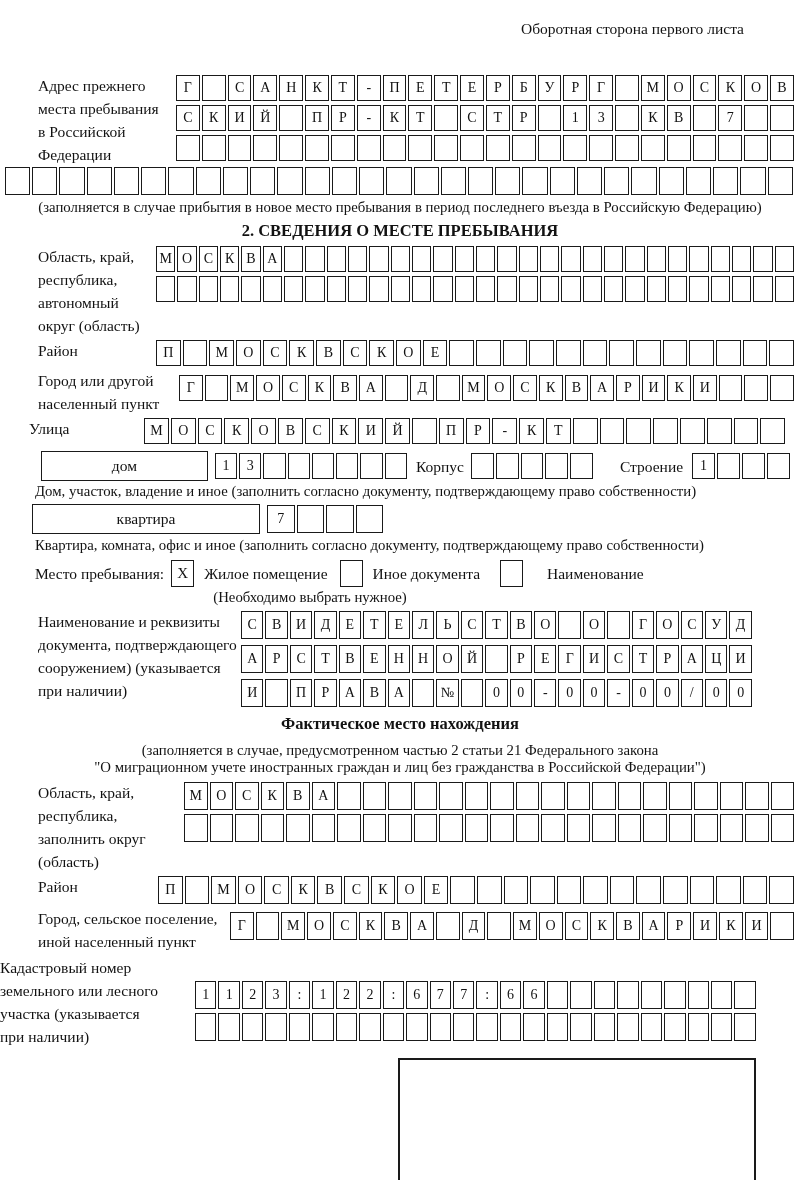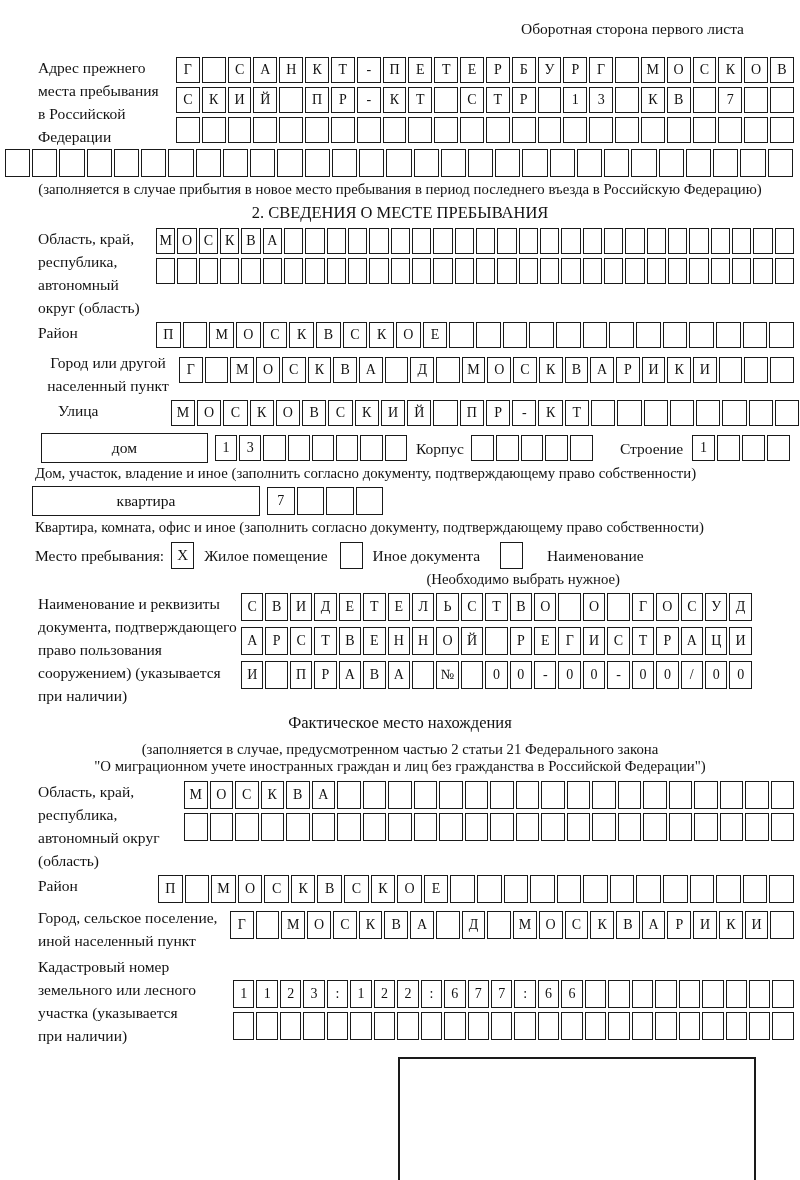--- a/index.html
+++ b/index.html
@@ -15,40 +15,40 @@
   .cell{
     flex:1 1 0;min-width:0;height:24px;margin:1px;
     border:1.7px solid #1a1a1a;
     display:flex;align-items:center;justify-content:center;
     font-size:14px;line-height:1;
   }
   .cells.tall .cell{height:26px;}
   .boxrow{margin-bottom:2px;}
   .note{font-size:14.8px;}
   .center{text-align:center;}
-  .title{font-weight:normal;font-size:16.5px;text-align:center;}
+  .title{font-weight:bold;font-size:16.5px;text-align:center;}
   .lblbox{
     border:1.8px solid #1a1a1a;height:28px;display:flex;
     align-items:center;justify-content:center;font-size:15.5px;
   }
   .cbox{
     width:21px;height:25px;border:1.8px solid #1a1a1a;flex:none;
     display:flex;align-items:center;justify-content:center;font-size:15px;
   }
   .stamp{
     margin:10px 0 0 398px;width:358px;height:171px;
     border:2px solid #1a1a1a;box-sizing:border-box;
   }
 </style>
 </head>
 <body>
 
 <div class="hdr">Оборотная сторона первого листа</div>
 
-<div class="row" style="padding-left:38px;margin-top:18px;">
+<div class="row" style="padding-left:38px;margin-top:36px;">
   <div class="lbl" style="width:137px;">
     <div>Адрес прежнего</div>
     <div>места пребывания</div>
     <div>в Российской</div>
     <div>Федерации</div>
   </div>
   <div style="width:620px;">
     <div class="cells boxrow">
         <div class="cell">Г</div>
         <div class="cell"></div>
@@ -262,21 +262,21 @@
       <div class="cell"></div>
       <div class="cell"></div>
       <div class="cell"></div>
       <div class="cell"></div>
       <div class="cell"></div>
       <div class="cell"></div>
       <div class="cell"></div>
     </div>
 </div>
 
-<div class="row" style="padding-left:38px;margin-top:2px;text-align:center;">
+<div class="row" style="padding-left:38px;margin-top:2px;">
   <div class="lbl" style="width:140px;">
     <div>Город или другой</div>
     <div>населенный пункт</div>
   </div>
   <div class="cells" style="width:617px;margin-top:5px;">
       <div class="cell">Г</div>
       <div class="cell"></div>
       <div class="cell">М</div>
       <div class="cell">О</div>
       <div class="cell">С</div>
@@ -295,21 +295,21 @@
       <div class="cell">Р</div>
       <div class="cell">И</div>
       <div class="cell">К</div>
       <div class="cell">И</div>
       <div class="cell"></div>
       <div class="cell"></div>
       <div class="cell"></div>
     </div>
 </div>
 
-<div class="row" style="padding-left:58px;margin-top:2px;">
+<div class="row" style="padding-left:29px;margin-top:2px;">
   <div class="lbl" style="width:114px;">Улица</div>
   <div class="cells" style="width:643px;">
       <div class="cell">М</div>
       <div class="cell">О</div>
       <div class="cell">С</div>
       <div class="cell">К</div>
       <div class="cell">О</div>
       <div class="cell">В</div>
       <div class="cell">С</div>
       <div class="cell">К</div>
@@ -375,27 +375,26 @@
 
 <div class="row" style="padding-left:35px;margin-top:6px;align-items:center;">
   <div class="lbl">Место пребывания:</div>
   <div class="cbox" style="margin-left:7px;">X</div>
   <div class="lbl" style="margin-left:10px;">Жилое помещение</div>
   <div class="cbox" style="margin-left:12px;"></div>
   <div class="lbl" style="margin-left:10px;">Иное документа</div>
   <div class="cbox" style="margin-left:20px;"></div>
   <div class="lbl" style="margin-left:24px;">Наименование</div>
 </div>
-<div class="note" style="width:620px;text-align:right;margin-top:2px;">(Необходимо выбрать нужное)</div>
+<div class="note" style="width:620px;text-align:center;margin-top:2px;">(Необходимо выбрать нужное)</div>
 
 <div class="row" style="padding-left:38px;margin-top:4px;">
   <div class="lbl" style="width:202px;">
     <div>Наименование и реквизиты</div>
     <div>документа, подтверждающего</div>
-    <div>право пользования</div>
     <div>сооружением) (указывается</div>
     <div>при наличии)</div>
   </div>
   <div style="width:513px;">
     <div class="cells tall" style="margin-bottom:4px;">
         <div class="cell">С</div>
         <div class="cell">В</div>
         <div class="cell">И</div>
         <div class="cell">Д</div>
         <div class="cell">Е</div>
@@ -466,21 +465,21 @@
 </div>
 
 <div class="title" style="margin-top:6px;">Фактическое место нахождения</div>
 <div class="note center" style="margin-top:8px;">(заполняется в случае, предусмотренном частью 2 статьи 21 Федерального закона</div>
 <div class="note center">"О миграционном учете иностранных граждан и лиц без гражданства в Российской Федерации")</div>
 
 <div class="row" style="padding-left:38px;margin-top:5px;">
   <div class="lbl" style="width:145px;">
     <div>Область, край,</div>
     <div>республика,</div>
-    <div>автономный округ</div>
+    <div>заполнить округ</div>
     <div>(область)</div>
   </div>
   <div style="width:612px;">
     <div class="cells tall boxrow">
         <div class="cell">М</div>
         <div class="cell">О</div>
         <div class="cell">С</div>
         <div class="cell">К</div>
         <div class="cell">В</div>
         <div class="cell">А</div>
@@ -586,21 +585,21 @@
       <div class="cell">В</div>
       <div class="cell">А</div>
       <div class="cell">Р</div>
       <div class="cell">И</div>
       <div class="cell">К</div>
       <div class="cell">И</div>
       <div class="cell"></div>
     </div>
 </div>
 
-<div class="row" style="padding-left:38px;margin-top:3px;">
+<div class="row" style="margin-top:3px;">
   <div class="lbl" style="width:194px;">
     <div>Кадастровый номер</div>
     <div>земельного или лесного</div>
     <div>участка (указывается</div>
     <div>при наличии)</div>
   </div>
   <div style="width:563px;margin-top:24px;">
     <div class="cells tall boxrow">
         <div class="cell">1</div>
         <div class="cell">1</div>

